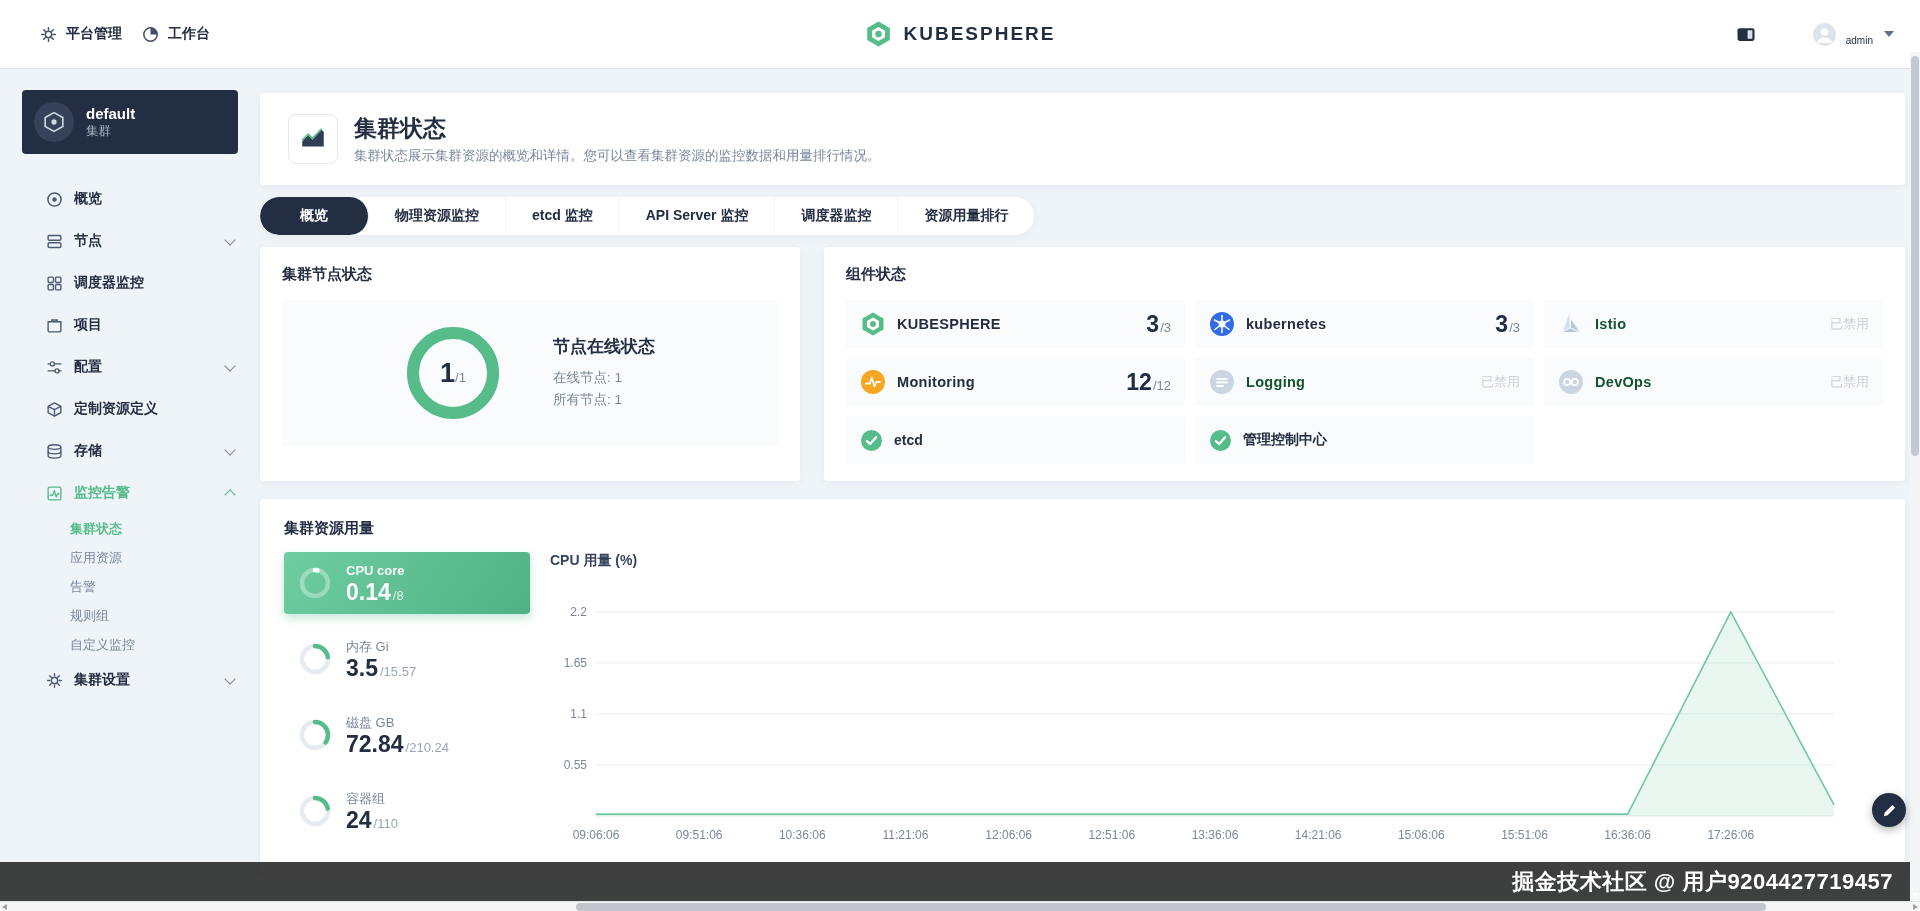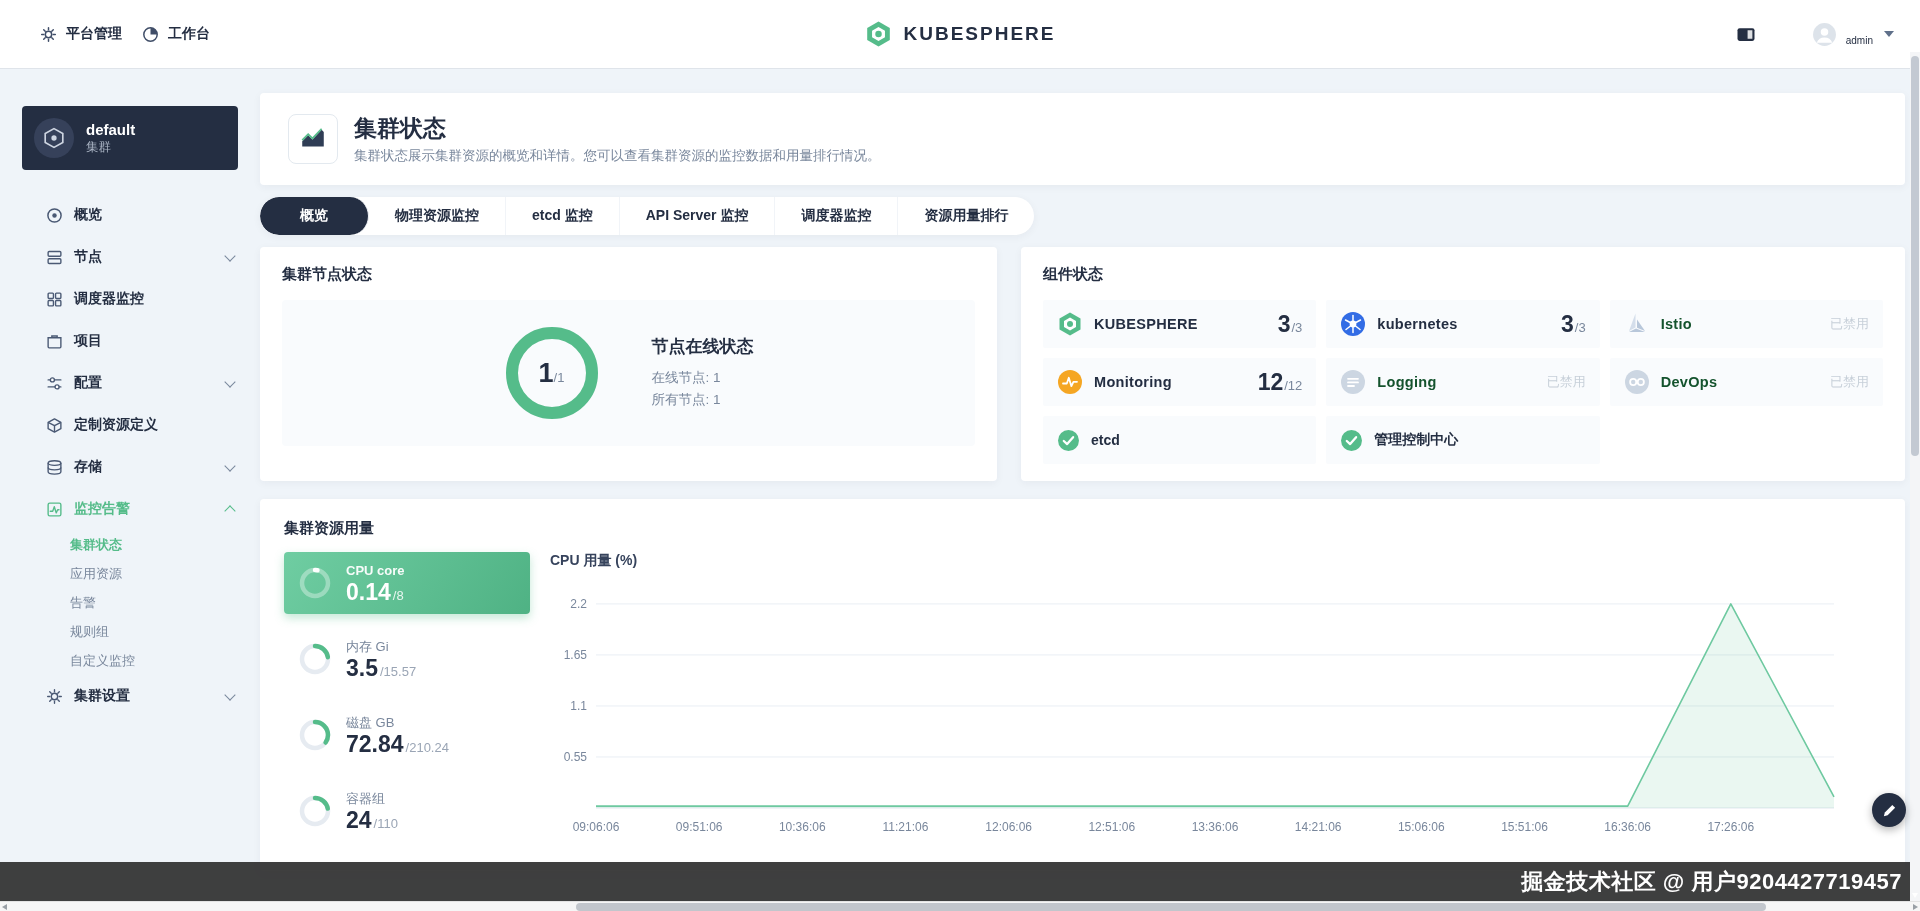--- a/index.html
+++ b/index.html
@@ -15,21 +15,21 @@
   .header-item .h-ic{color:#404e68;display:flex;}
   .logo{position:absolute;left:50%;transform:translateX(-50%);display:flex;align-items:center;gap:11px;cursor:pointer;}
   .logo-text{font-size:19px;font-weight:700;letter-spacing:2px;color:#242e42;}
   .header-right{margin-left:auto;display:flex;align-items:center;}
   .panel-btn{display:flex;cursor:pointer;margin-right:56px;}
   .user-wrap{display:flex;align-items:center;gap:9px;cursor:pointer;}
   .user-name{font-size:10px;color:#242e42;margin-top:12px;}
   .caret{width:0;height:0;border-left:5px solid transparent;border-right:5px solid transparent;border-top:6px solid #5f708a;margin-left:2px;}
 
   
-  .sidebar{position:fixed;top:84px;left:0;width:260px;bottom:0;padding-top:22px;z-index:20;}
+  .sidebar{position:fixed;top:68px;left:0;width:260px;bottom:0;padding-top:22px;z-index:20;}
   .cluster-card{margin:0 22px 24px 22px;background:#242e42;border-radius:4px;height:64px;
     display:flex;align-items:center;padding:0 12px;gap:12px;cursor:pointer;}
   .cluster-icon{width:40px;height:40px;border-radius:50%;background:#36415a;display:flex;align-items:center;justify-content:center;flex:0 0 auto;}
   .cluster-name{font-size:15px;font-weight:700;color:#fff;line-height:19px;}
   .cluster-type{font-size:12.5px;color:#aab4c4;line-height:17px;}
   .menu-item{height:42px;display:flex;align-items:center;padding:0 26px 0 46px;font-size:14px;font-weight:600;color:#242e42;cursor:pointer;}
   .menu-item .mi-icon{width:17px;height:17px;margin-right:11px;color:#4a5974;display:flex;flex:0 0 auto;}
   .menu-item.active{color:#55bc8a;}
   .menu-item.active .mi-icon{color:#55bc8a;}
   .chev{width:8px;height:8px;border-right:1.6px solid #79879c;border-bottom:1.6px solid #79879c;
@@ -48,21 +48,21 @@
   .ph-title{font-size:23px;font-weight:700;line-height:28px;}
   .ph-desc{font-size:13.5px;color:#79879c;margin-top:5px;}
   .tabs{margin-top:12px;display:inline-flex;background:#fff;border-radius:20px;height:38px;
     box-shadow:0 2px 8px rgba(36,46,66,.05);overflow:hidden;align-items:stretch;}
   .tab{padding:0 26px;font-size:14px;font-weight:600;display:flex;align-items:center;color:#242e42;
     border-right:1px solid #f1f4f8;cursor:pointer;white-space:nowrap;}
   .tab:last-child{border-right:none;}
   .tab.active{background:#242e42;color:#fff;border-radius:20px;padding:0 40px;}
 
   .cards-row{display:flex;gap:24px;margin-top:12px;}
-  .node-card{width:737px;height:234px;padding:18px 22px;}
+  .node-card{width:540px;height:234px;padding:18px 22px;}
   .comp-card{flex:1;height:234px;padding:18px 22px;}
   .card-title{font-size:15px;font-weight:700;}
   .node-body{margin-top:16px;background:#f9fbfd;border-radius:4px;height:146px;
     display:flex;align-items:center;justify-content:center;gap:52px;}
   .donut{position:relative;width:96px;height:96px;flex:0 0 auto;}
   .donut-center{position:absolute;inset:0;display:flex;align-items:center;justify-content:center;}
   .donut-val{font-size:27px;font-weight:700;color:#242e42;}
   .donut-total{font-size:13px;color:#79879c;margin-top:8px;}
   .node-info-title{font-size:17px;font-weight:700;margin-bottom:9px;}
   .node-info-line{font-size:13.5px;color:#79879c;line-height:22px;}
@@ -83,25 +83,25 @@
   .metric.active{background:linear-gradient(125deg,#6fcda2,#4fb284);color:#fff;box-shadow:0 4px 10px rgba(85,188,138,.35);}
   .metric-info{display:flex;flex-direction:column;}
   .metric-name{font-size:13px;color:#79879c;line-height:17px;}
   .metric.active .metric-name{color:rgba(255,255,255,.95);font-weight:600;}
   .metric-line{display:flex;align-items:baseline;}
   .metric-value{font-size:23px;font-weight:700;color:#242e42;line-height:26px;}
   .metric.active .metric-value{color:#fff;}
   .metric-total{font-size:13px;color:#9aa5b5;margin-left:2px;}
   .metric.active .metric-total{color:rgba(255,255,255,.85);}
   .chartwrap{flex:1;padding-left:20px;min-width:0;}
-  .chart-title{font-size:14px;font-weight:700;color:#36435c;margin-bottom:4px;}
+  .chart-title{font-size:14px;font-weight:700;color:#36435c;margin-bottom:12px;}
 
   
   .watermark{position:fixed;left:0;right:0;bottom:10px;height:39px;background:rgba(47,47,47,.92);
-    display:flex;align-items:center;justify-content:flex-end;padding-right:18px;z-index:40;}
+    display:flex;align-items:center;justify-content:flex-end;padding-right:27px;z-index:40;}
   .watermark span{color:#fff;font-size:22px;font-weight:700;letter-spacing:.5px;}
   .hscroll{position:fixed;left:0;right:0;bottom:0;height:10px;background:#f6f6f6;border-top:1px solid #e3e3e3;z-index:41;}
   .hscroll .thumb{position:absolute;left:30%;width:62%;top:1px;height:8px;background:#c2c6cc;border-radius:4px;}
   .hscroll .arrow-left{position:absolute;left:2px;top:2px;width:0;height:0;border-top:3px solid transparent;border-bottom:3px solid transparent;border-right:5px solid #9aa0a6;}
   .hscroll .arrow-right{position:absolute;right:2px;top:2px;width:0;height:0;border-top:3px solid transparent;border-bottom:3px solid transparent;border-left:5px solid #9aa0a6;}
   .vscroll{position:fixed;top:52px;right:0;width:10px;bottom:10px;background:#f4f5f7;z-index:42;}
   .vscroll .thumb{position:absolute;top:4px;left:1px;width:8px;height:400px;background:#c3c9d2;border-radius:4px;}
   .vscroll .arrow-down{position:absolute;bottom:3px;left:2px;width:0;height:0;border-left:3px solid transparent;border-right:3px solid transparent;border-top:5px solid #ffffff;}
   .fab{position:fixed;right:14px;bottom:84px;width:34px;height:34px;border-radius:50%;background:#242e42;
     display:flex;align-items:center;justify-content:center;box-shadow:0 3px 8px rgba(0,0,0,.3);cursor:pointer;z-index:45;}

